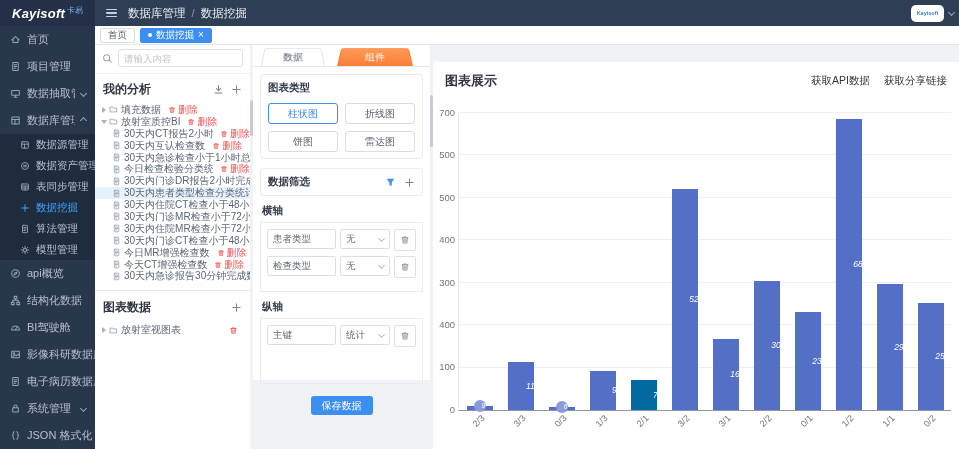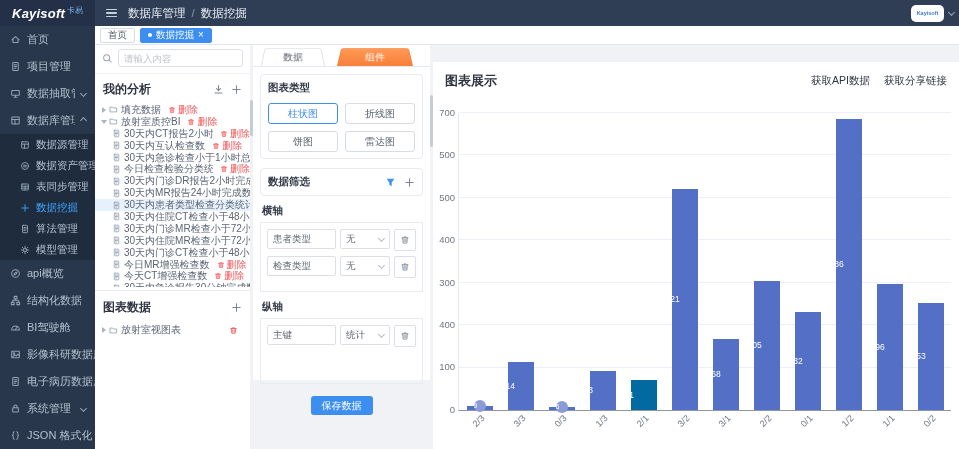--- a/index.html
+++ b/index.html
@@ -95,21 +95,21 @@
   
   .cp-head{display:flex;align-items:center;padding:10px 12px 0;gap:14px;}
   .cp-title{font-size:13px;font-weight:600;color:#2f3542;margin-right:auto;}
   .cp-link{font-size:10.5px;color:#2f3542;cursor:pointer;}
   .chart-wrap{position:absolute;left:25px;top:51px;width:492px;height:297px;border-left:1px solid #e4e8f0;border-bottom:1px solid #8f96a3;}
   .gridline{position:absolute;left:0;right:0;height:1px;background:#edf0f6;}
   .ylab{position:absolute;left:-30px;width:26px;text-align:right;font-size:9.5px;color:#707683;}
   .bars{position:absolute;left:0;right:0;top:0;bottom:0;display:flex;}
   .slot{flex:1;position:relative;display:flex;justify-content:center;align-items:flex-end;height:100%;}
   .bar{width:26px;position:relative;background:#5470c6;}
-  .bval{position:absolute;left:-6px;right:-6px;top:50%;margin-top:-5px;text-align:left;font-size:8.5px;color:#fff;}
+  .bval{position:absolute;left:-6px;right:-6px;top:50%;margin-top:-5px;text-align:right;font-size:8.5px;color:#fff;font-style:italic;}
   .bar.tiny .bval{top:auto;bottom:calc(100% - 6px);left:50%;right:auto;width:12px;height:12px;margin:0 0 0 -6px;background:#8b9bd8;border-radius:50%;line-height:12px;font-size:7px;}
   .xlab{position:absolute;top:calc(100% + 3px);right:50%;transform:rotate(-45deg);transform-origin:top right;font-size:9px;color:#707683;white-space:nowrap;}
   
   .sb{position:absolute;width:3px;border-radius:2px;background:#c7ccd4;z-index:6;cursor:pointer;}
   .sb1{left:250px;top:100px;height:36px;}
   .sb2{left:430px;top:95px;height:52px;}
 </style>
 </head>
 <body>
 
@@ -426,29 +426,20 @@
           </span>
         </div>
         <div class="tnode child">
           <span class="ic">
             <svg viewBox="0 0 12 12" fill="none" stroke="currentColor" stroke-width="1.1" stroke-linecap="round" stroke-linejoin="round" xmlns="http://www.w3.org/2000/svg">
               <rect x="3" y="1.6" width="6" height="8.8" rx="0.8"></rect>
               <path d="M4.6 4.2h2.8M4.6 6h2.8M4.6 7.8h1.8"></path>
             </svg>
           </span>
           <span class="tlabel">30天内门诊DR报告2小时完成数</span>
-        </div>
-        <div class="tnode child">
-          <span class="ic">
-            <svg viewBox="0 0 12 12" fill="none" stroke="currentColor" stroke-width="1.1" stroke-linecap="round" stroke-linejoin="round" xmlns="http://www.w3.org/2000/svg">
-              <rect x="3" y="1.6" width="6" height="8.8" rx="0.8"></rect>
-              <path d="M4.6 4.2h2.8M4.6 6h2.8M4.6 7.8h1.8"></path>
-            </svg>
-          </span>
-          <span class="tlabel">30天内MR报告24小时完成数</span>
         </div>
         <div class="tnode child selected">
           <span class="ic">
             <svg viewBox="0 0 12 12" fill="none" stroke="currentColor" stroke-width="1.1" stroke-linecap="round" stroke-linejoin="round" xmlns="http://www.w3.org/2000/svg">
               <rect x="3" y="1.6" width="6" height="8.8" rx="0.8"></rect>
               <path d="M4.6 4.2h2.8M4.6 6h2.8M4.6 7.8h1.8"></path>
             </svg>
           </span>
           <span class="tlabel">30天内患者类型检查分类统计</span>
         </div>

